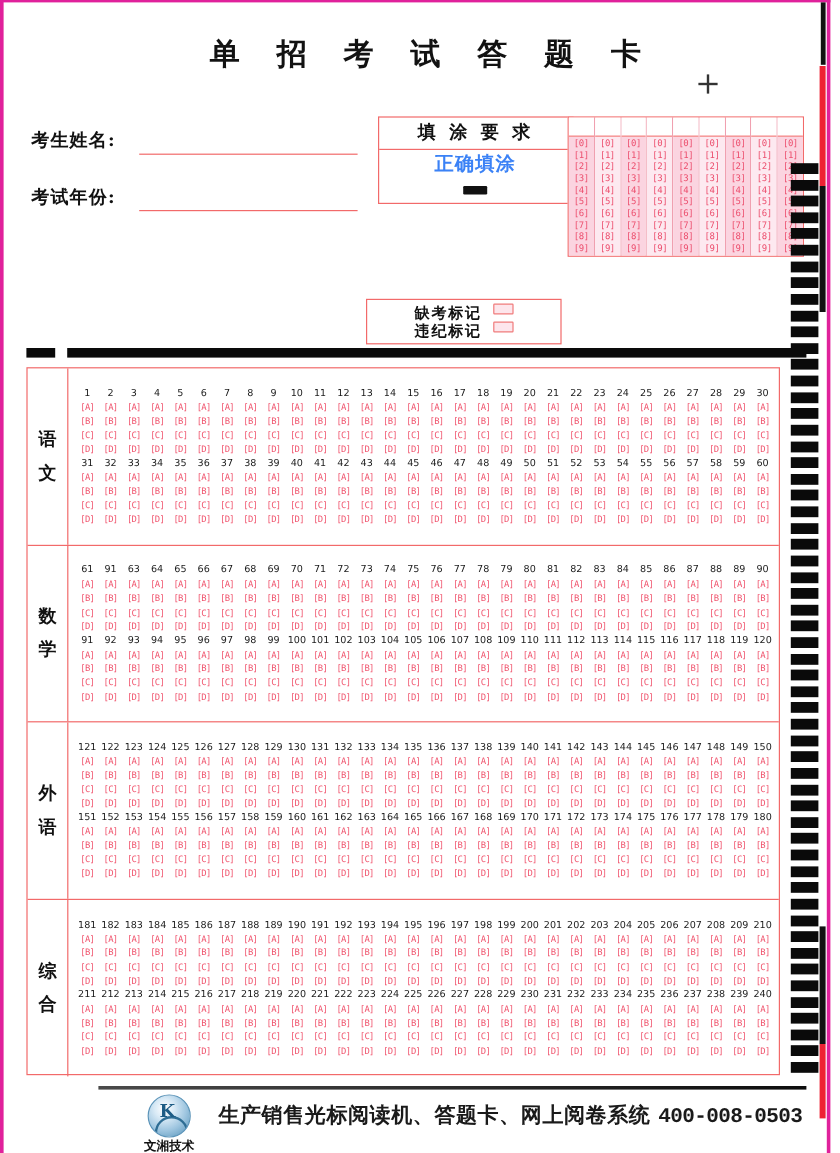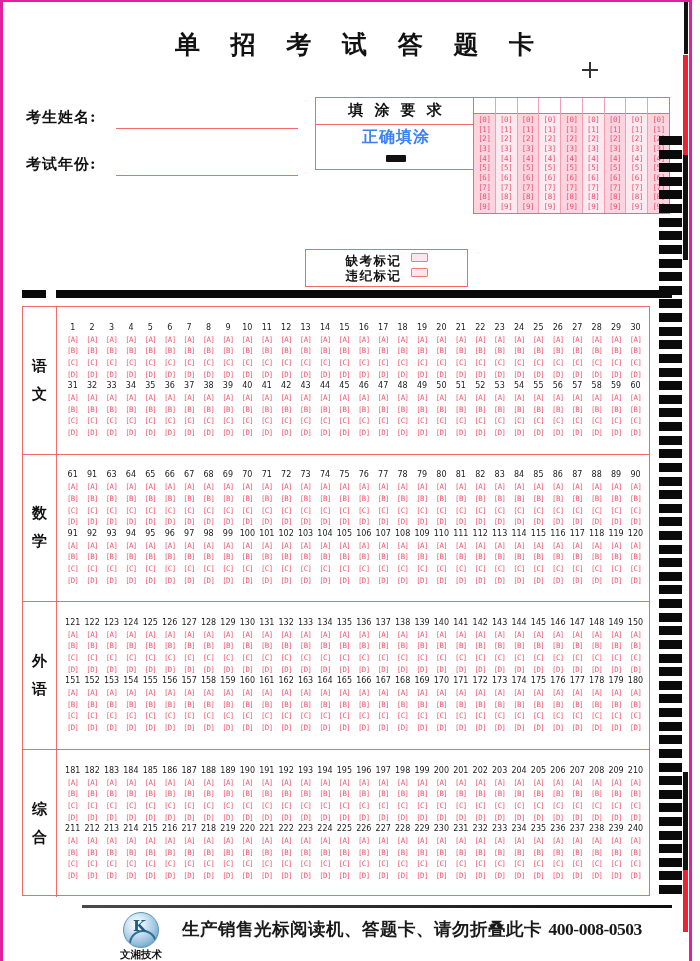--- a/index.html
+++ b/index.html
@@ -131,21 +131,21 @@
      border:1.6px solid #5a93b8;overflow:hidden;}
   .logo-circ::before{content:"";position:absolute;left:5px;top:17px;width:24px;height:24px;
      border-radius:50%;border:2px solid #2e6d94;}
   .logo-k{position:absolute;left:9px;top:6px;font-size:15px;font-weight:700;color:#1d5c85;
      font-family:"DejaVu Serif","Liberation Serif",serif;line-height:1;}
   .logo-name{font-size:10.5px;font-weight:700;color:#111;letter-spacing:0px;margin-top:0px;
      font-family:"DejaVu Serif","Liberation Serif",serif;}
   .f-text{position:absolute;left:160px;top:12px;font-size:17.5px;font-weight:700;color:#1a1a1a;
      letter-spacing:0.5px;white-space:nowrap;
      font-family:"DejaVu Serif","Liberation Serif",serif;}
-  .f-phone{font-family:Liberation Serif, serif;letter-spacing:-0.5px;}
+  .f-phone{font-family:Liberation Mono, monospace;letter-spacing:-0.5px;}
 </style>
 </head>
 <body>
 
 <div class="sheet">
 
   <div class="edge-left"></div>
   <div class="edge-top"></div>
   <div class="edge-right"></div>
   <div class="edge-top-blk"></div>
@@ -4108,18 +4108,18 @@
   <div class="footer">
     <div class="f-topline"></div>
     <div class="logo">
       <div class="logo-circ">
         <span class="logo-k">K</span>
       </div>
       <div class="logo-name">文湘技术</div>
 
     </div>
     <div class="f-text">
-      <span>生产销售光标阅读机、答题卡、请勿折叠此卡</span>
+      <span>生产销售光标阅读机、答题卡、网上阅卷系统</span>
       <span class="f-phone">400-008-0503</span>
     </div>
   </div>
 
 </div>
 
 </body></html>

